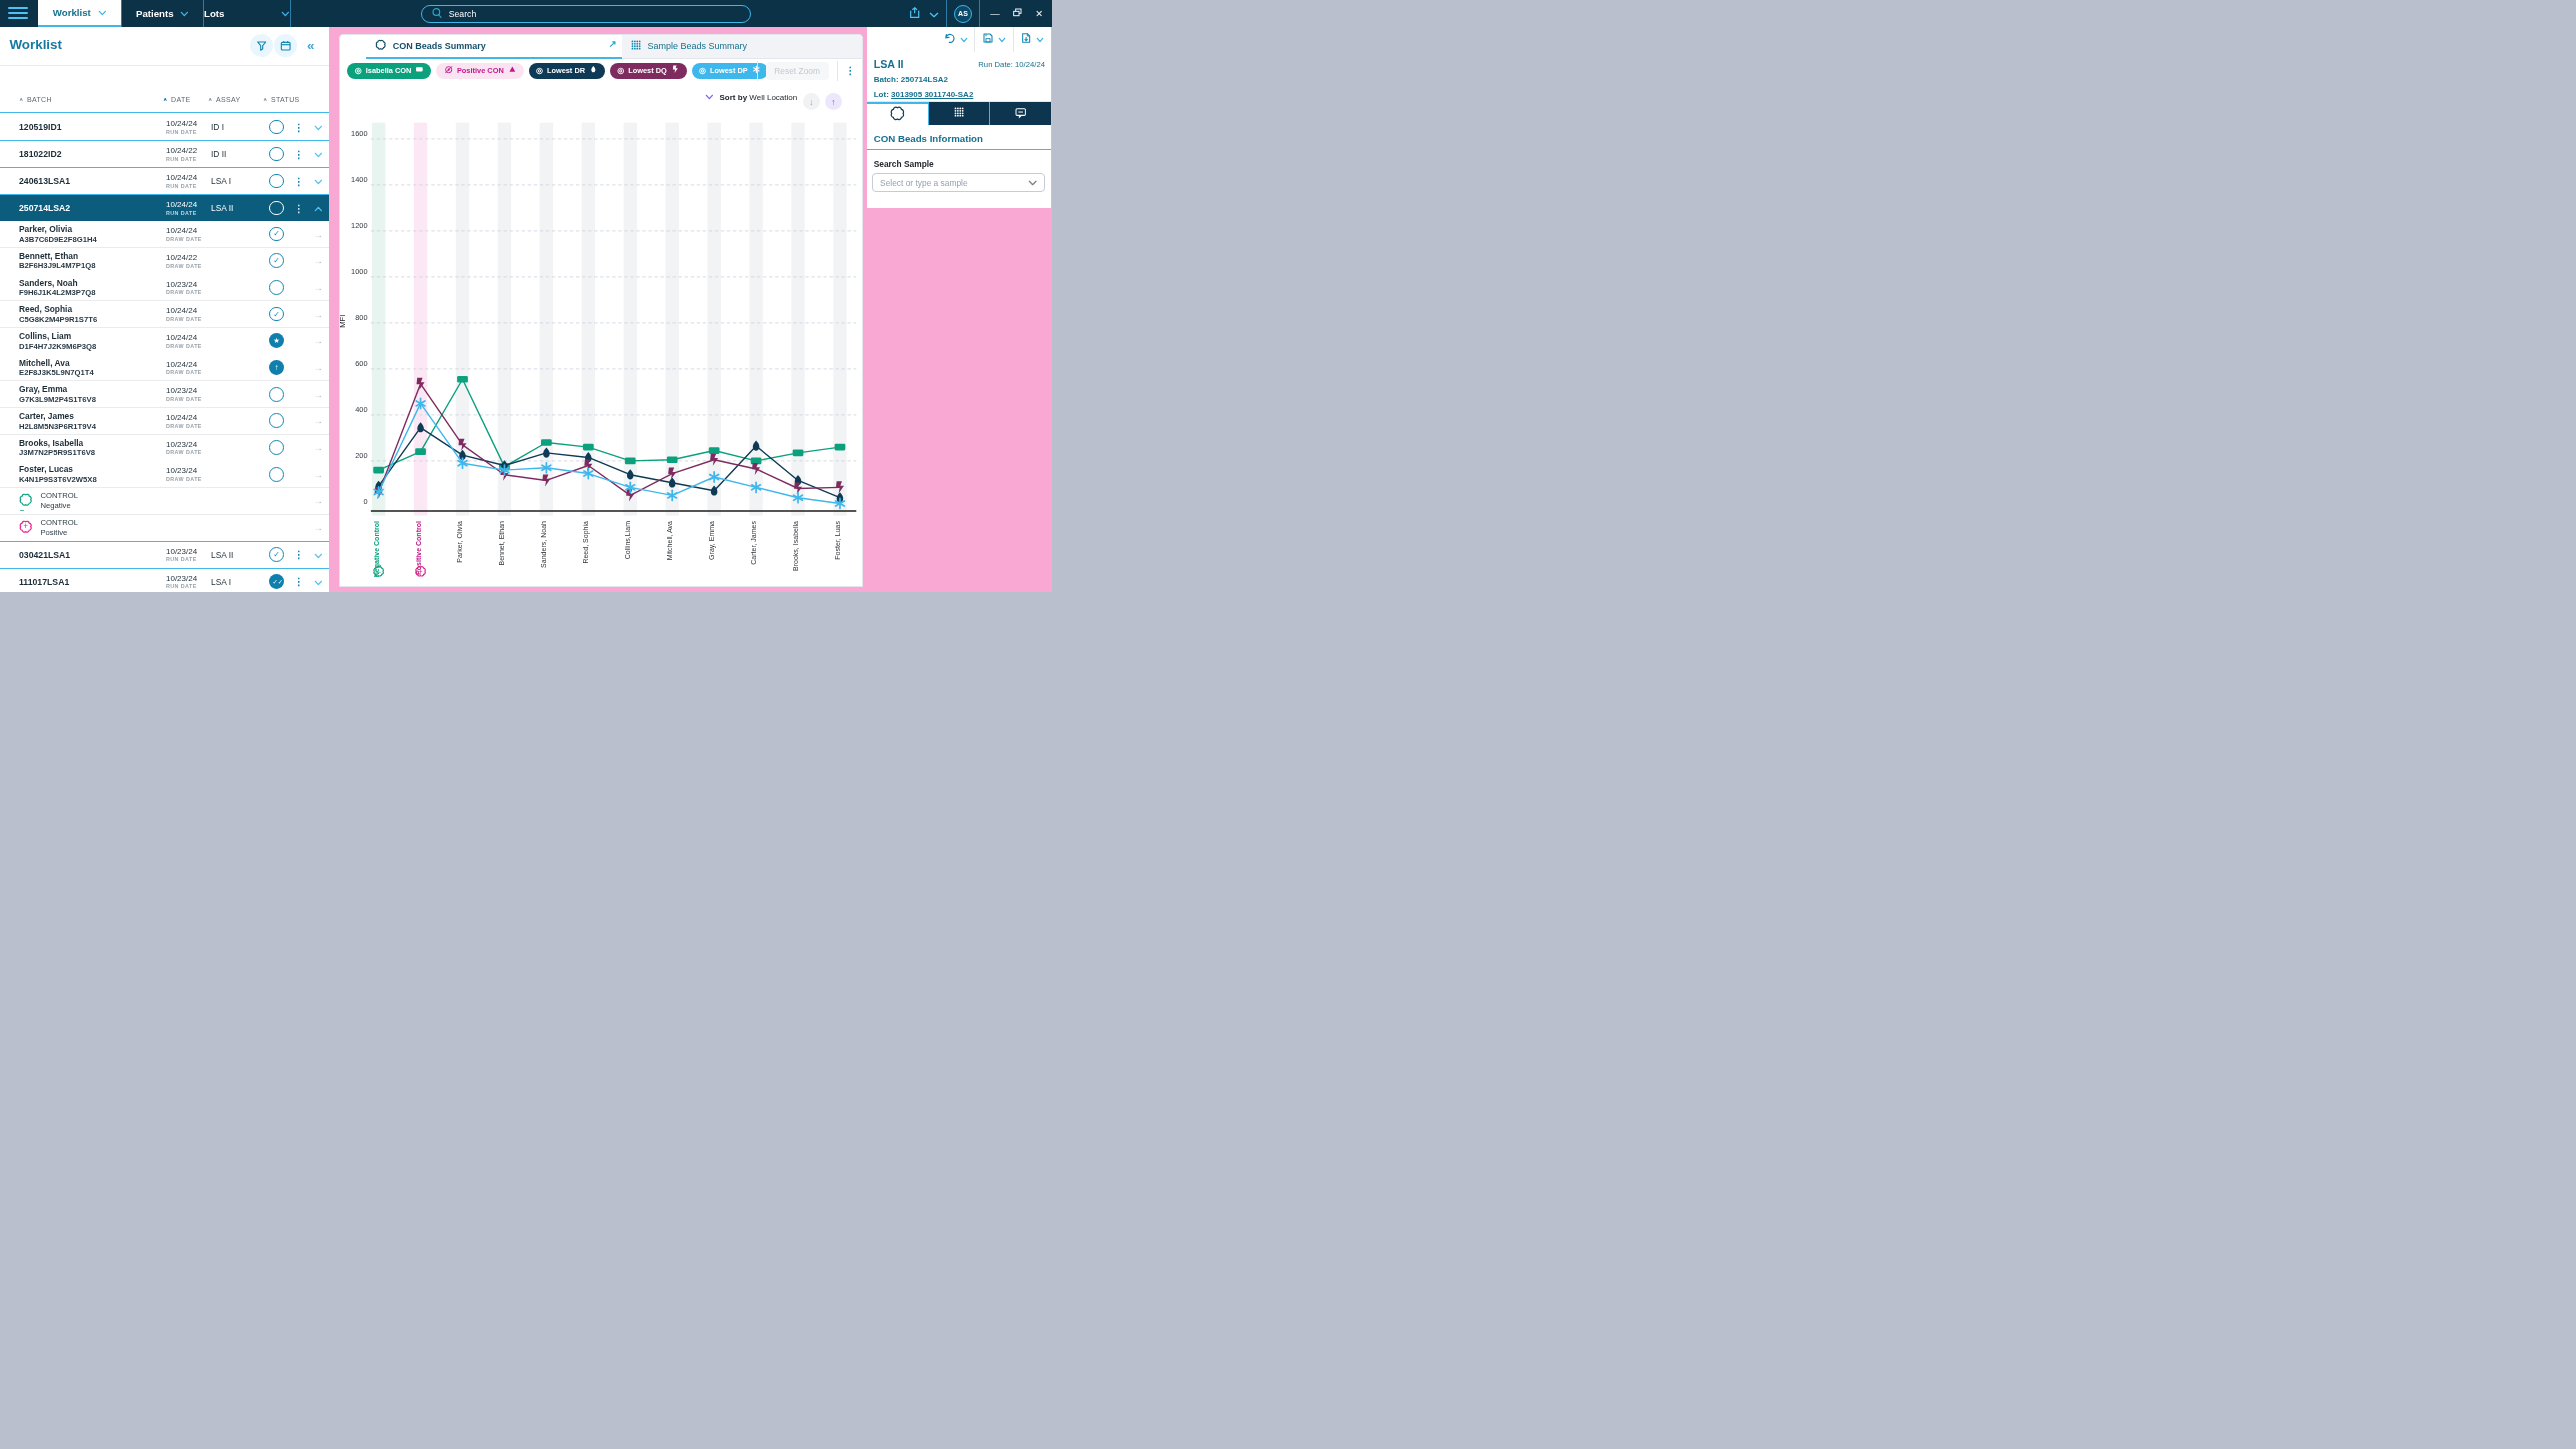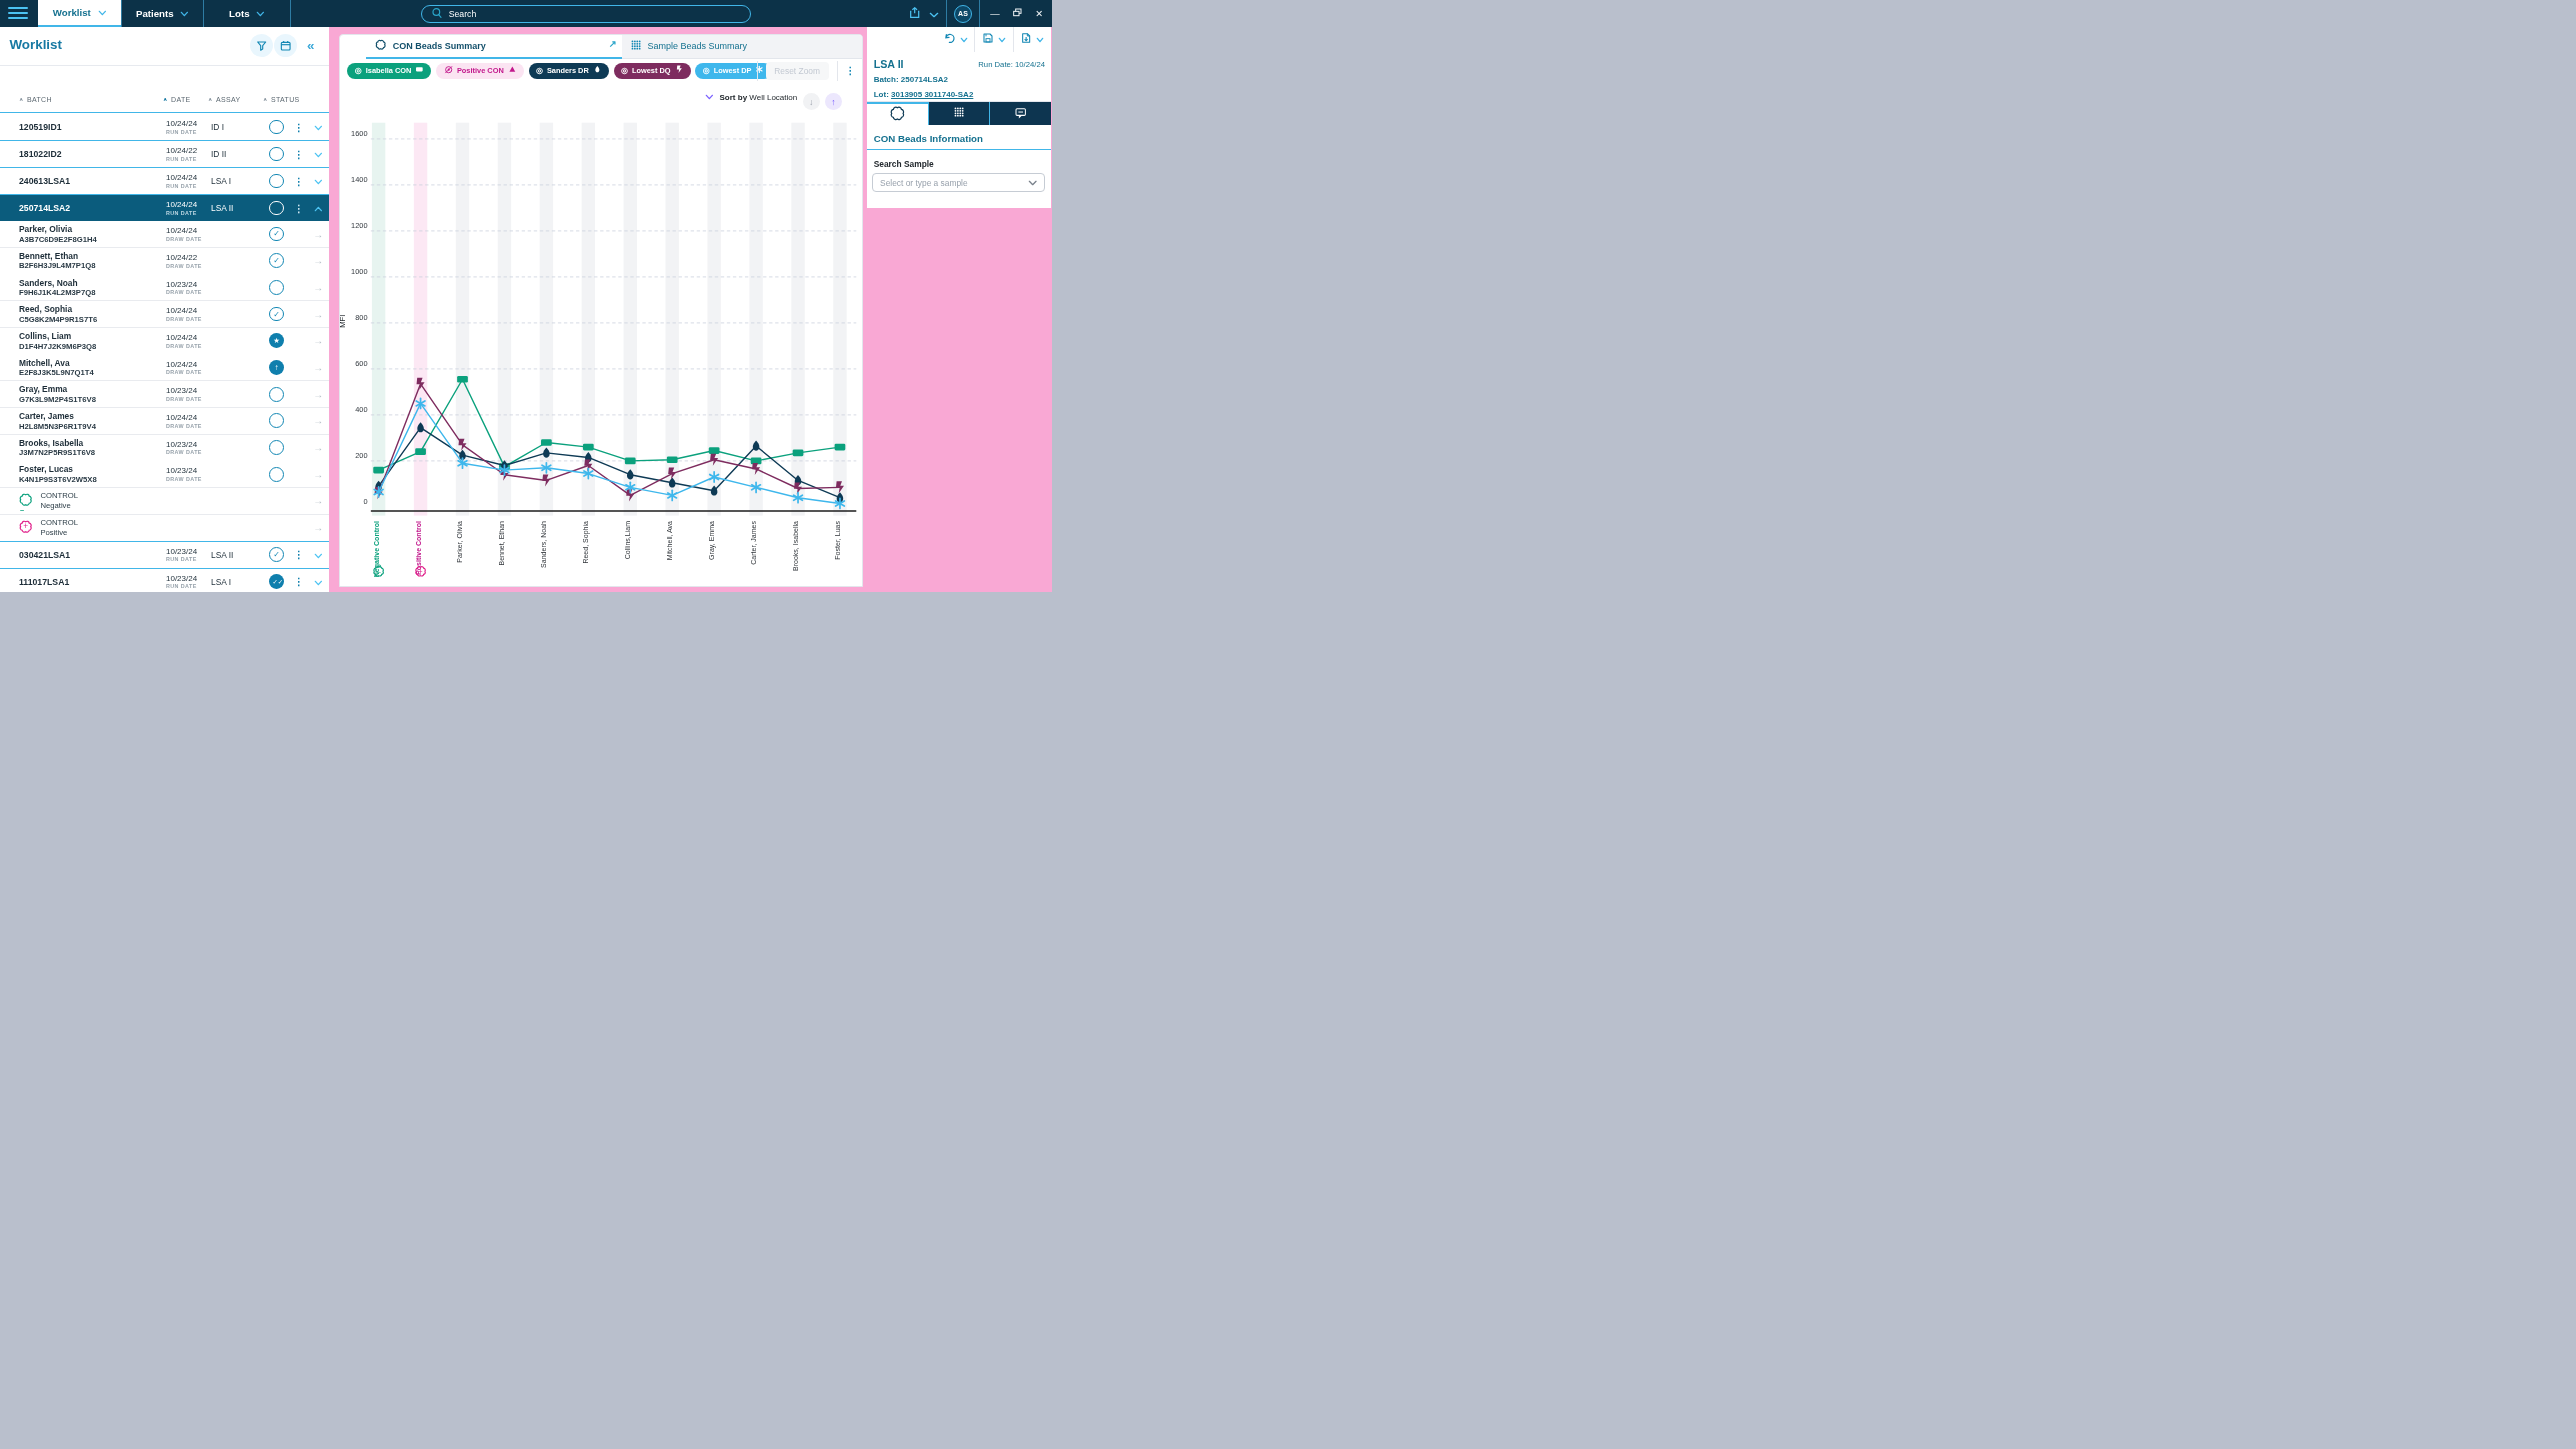--- a/index.html
+++ b/index.html
@@ -7,21 +7,21 @@
   .app { position:relative; width:1052px; height:592px; background:#f9a8d4; overflow:hidden; }
 
   
   .topbar { position:absolute; left:0; top:0; width:1052px; height:27px; background:#0c3248; }
   .hamburger { position:absolute; left:8px; top:7.4px; width:20px; height:12px; display:flex; flex-direction:column; justify-content:space-between; cursor:pointer; }
   .hamburger span { height:2.1px; background:#4cc3f2; border-radius:1.3px; }
   .navtabs { position:absolute; left:38px; top:0; height:27px; display:flex; }
   .navtab { width:83px; height:27px; display:flex; align-items:center; justify-content:center; gap:6.7px; color:#fff; font-size:9.7px; font-weight:bold; border-right:0.7px solid #2e7ca3; cursor:pointer; }
   .navtab.first { border-left:0.7px solid #2e7ca3; }
   .navtab.active { background:#fff; color:#15718f; border-bottom:2.7px solid #41b6e8; border-right:none; }
-  .navtab.lots { width:87px; }
+  .navtab.lots { width:87px;justify-content:space-between; }
   .search { position:absolute; left:421px; top:4.7px; width:330px; height:18px; border:1px solid #41b6e8; border-radius:9.4px; display:flex; align-items:center; gap:6px; padding-left:8.7px; color:#fff; font-size:8.7px; cursor:text; }
   .topright { position:absolute; right:5.4px; top:0; height:27px; display:flex; align-items:center; gap:7.4px; }
   .tr-sep { width:0.7px; height:27px; background:#2e7ca3; }
   .avatar { width:18px; height:18px; border-radius:50%; border:1.3px solid #41b6e8; background:#0d4867; color:#fff; font-size:7px; font-weight:bold; display:flex; align-items:center; justify-content:center; }
   .winbtn { color:#f2f5f7; font-size:9.4px; width:14.8px; text-align:center; cursor:pointer; }
 
   
   .worklist { position:absolute; left:0; top:27px; width:329px; height:565px; background:#fff; }
   .wl-head { position:absolute; left:0; top:0; width:100%; height:39px; border-bottom:0.7px solid #e7eaef; }
   .wl-title { position:absolute; left:9.4px; top:10px; font-size:13.4px; font-weight:bold; color:#1779a3; }
@@ -505,21 +505,21 @@
               <circle cx="7" cy="7" r="1.6" fill="#c2188c"></circle>
               <line x1="2" y1="12" x2="12" y2="2" stroke="#c2188c" stroke-width="1.4"></line>
             </svg></span>
     <span>Positive CON</span>
     <span><svg width="8.7" height="8.7" viewBox="-7.5 -7.5 15 15">
               <path transform="scale(0.72)" d="M0,-7 L7,6 L-7,6 Z" fill="#c2188c"></path>
             </svg></span>
   </div>
         <div class="chip" style="background:#0e3a55;color:#ffffff">
     <span><span class="oeye">◎</span></span>
-    <span>Sanders DR</span>
+    <span>Lowest DR</span>
     <span><svg width="8.7" height="8.7" viewBox="-7.5 -7.5 15 15">
               <path transform="scale(0.72)" d="M0,-8 C5.5,-2.5 6,3 3.2,5.8 C1.4,7.6 -1.4,7.6 -3.2,5.8 C-6,3 -5.5,-2.5 0,-8 Z" fill="#ffffff"></path>
             </svg></span>
   </div>
         <div class="chip" style="background:#7e2c5f;color:#ffffff">
     <span><span class="oeye">◎</span></span>
     <span>Lowest DQ</span>
     <span><svg width="8.7" height="8.7" viewBox="-7.5 -7.5 15 15">
               <path transform="scale(0.72)" d="M-5,-9 L3,-9 L0.5,-2.5 L6,-2.5 L-2,9 L-0.5,0.5 L-6,0.5 Z" fill="#ffffff"></path>
             </svg></span>

